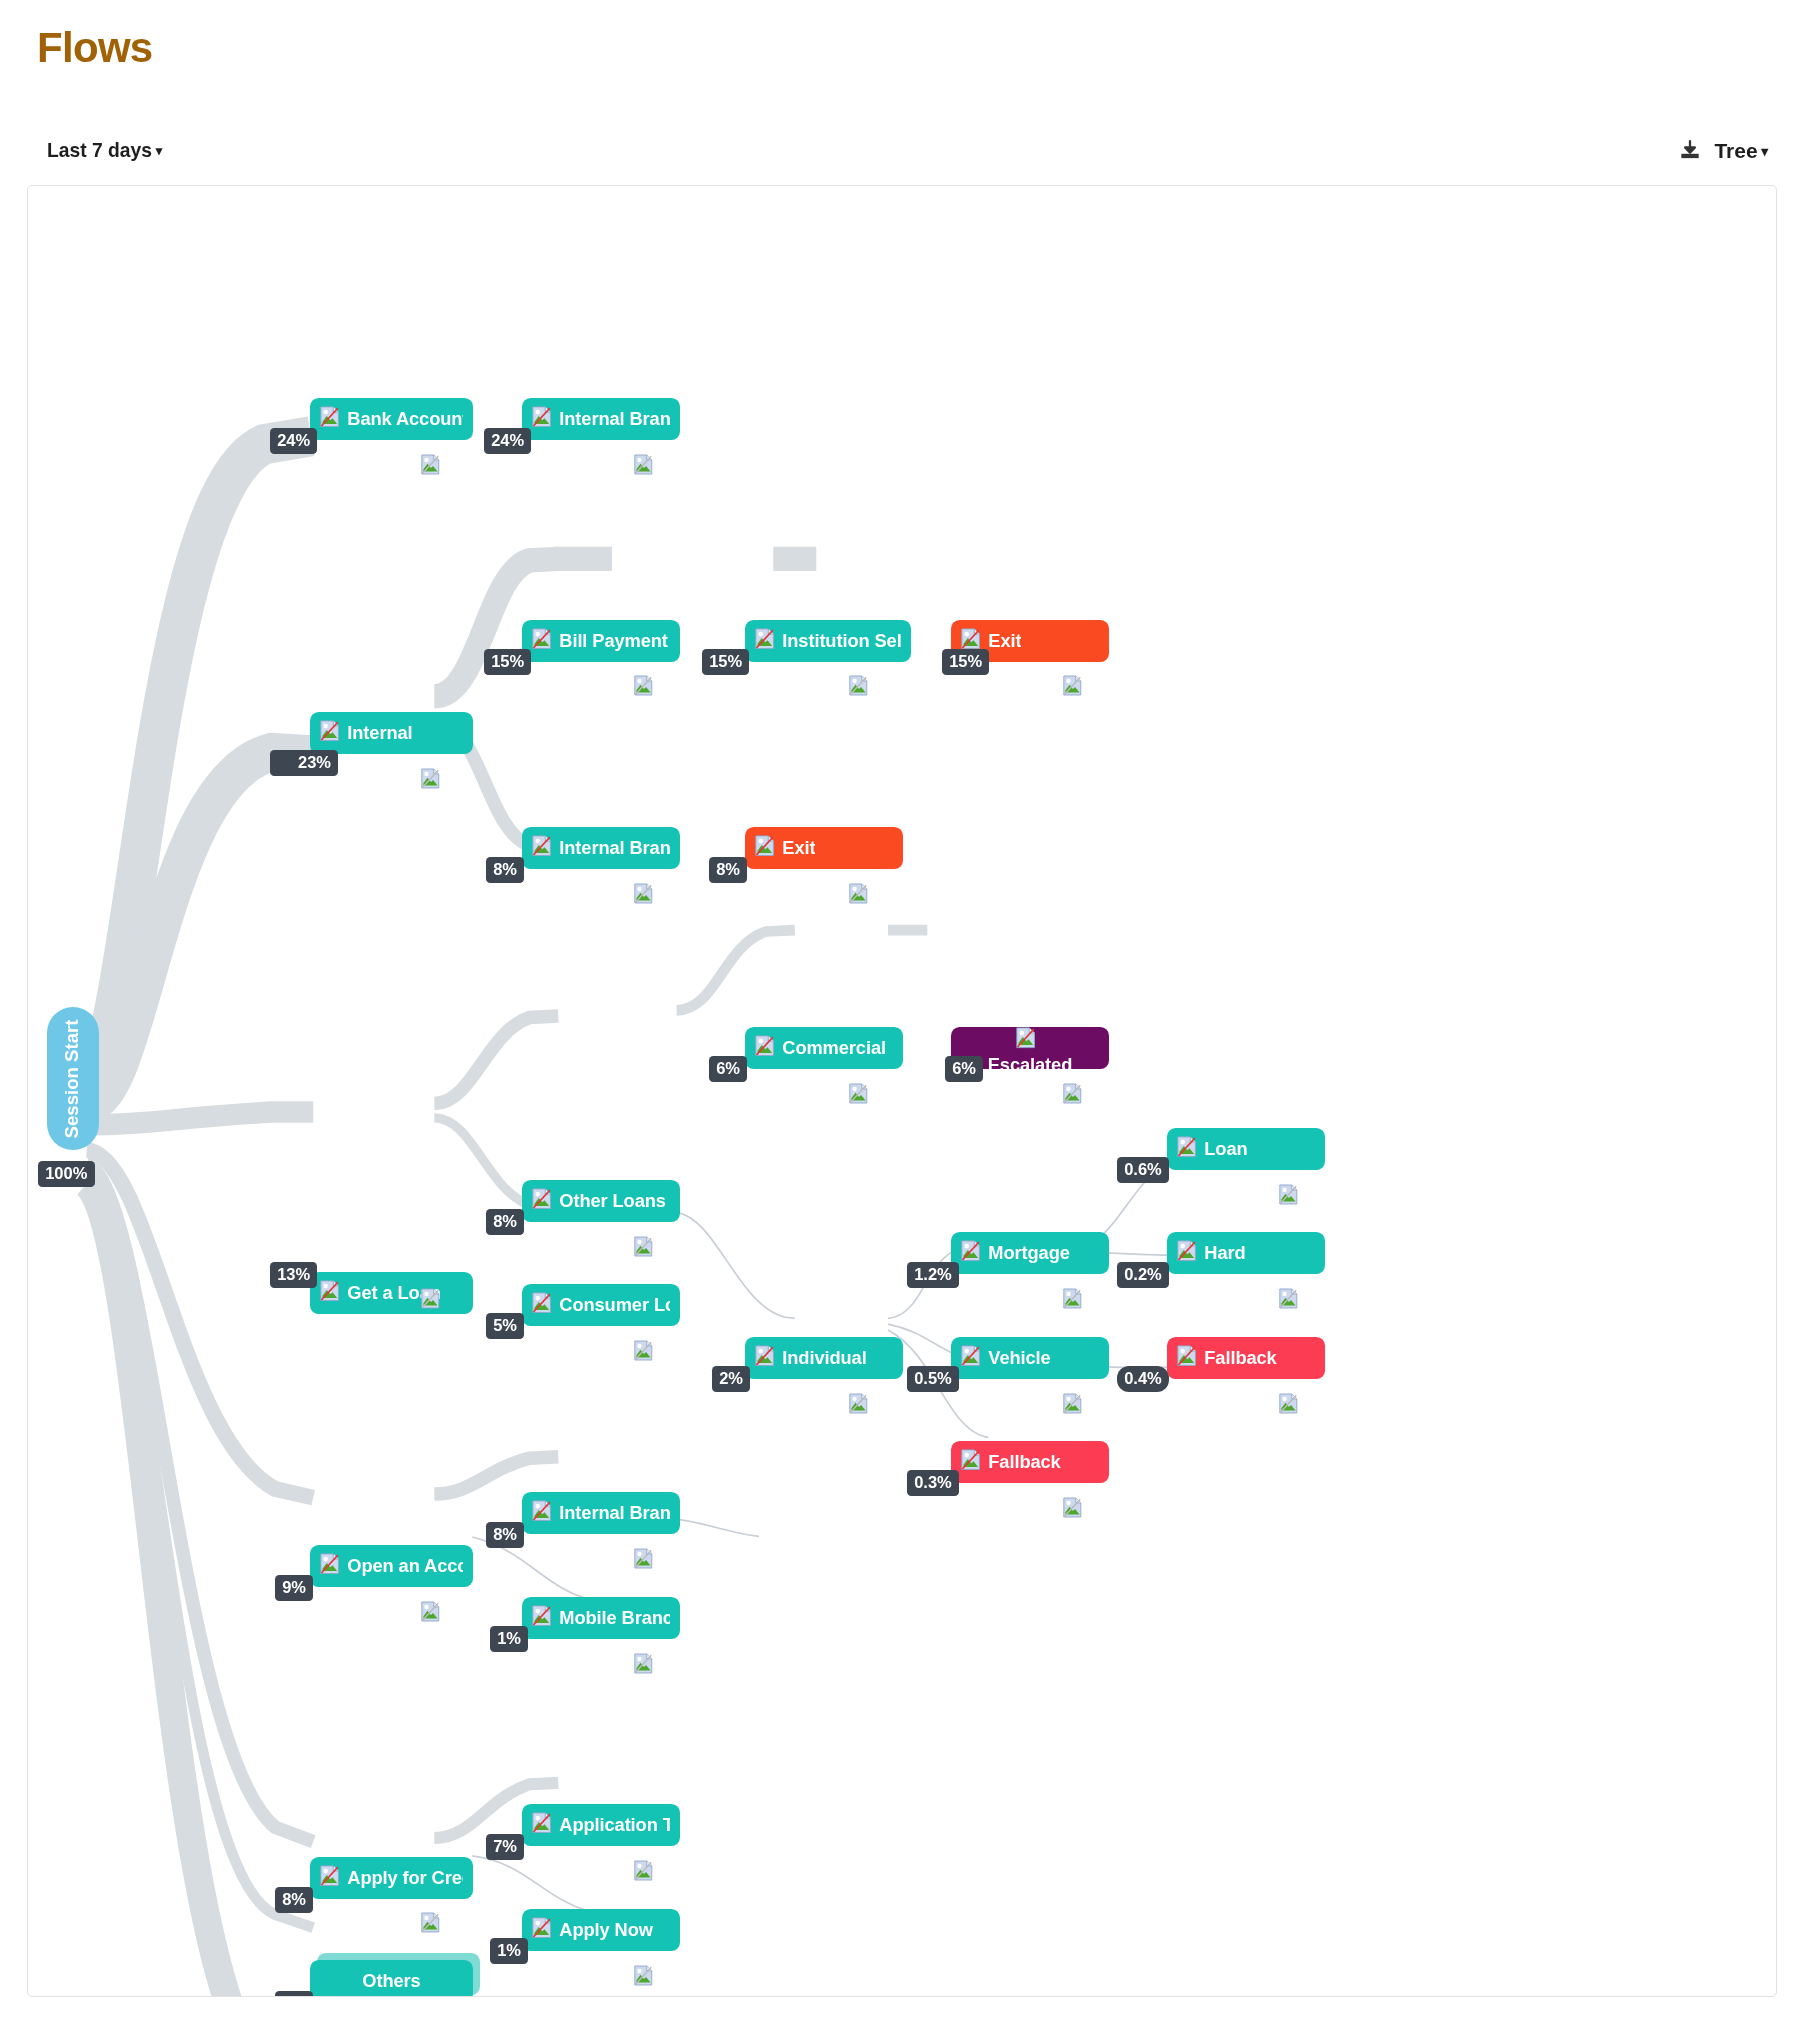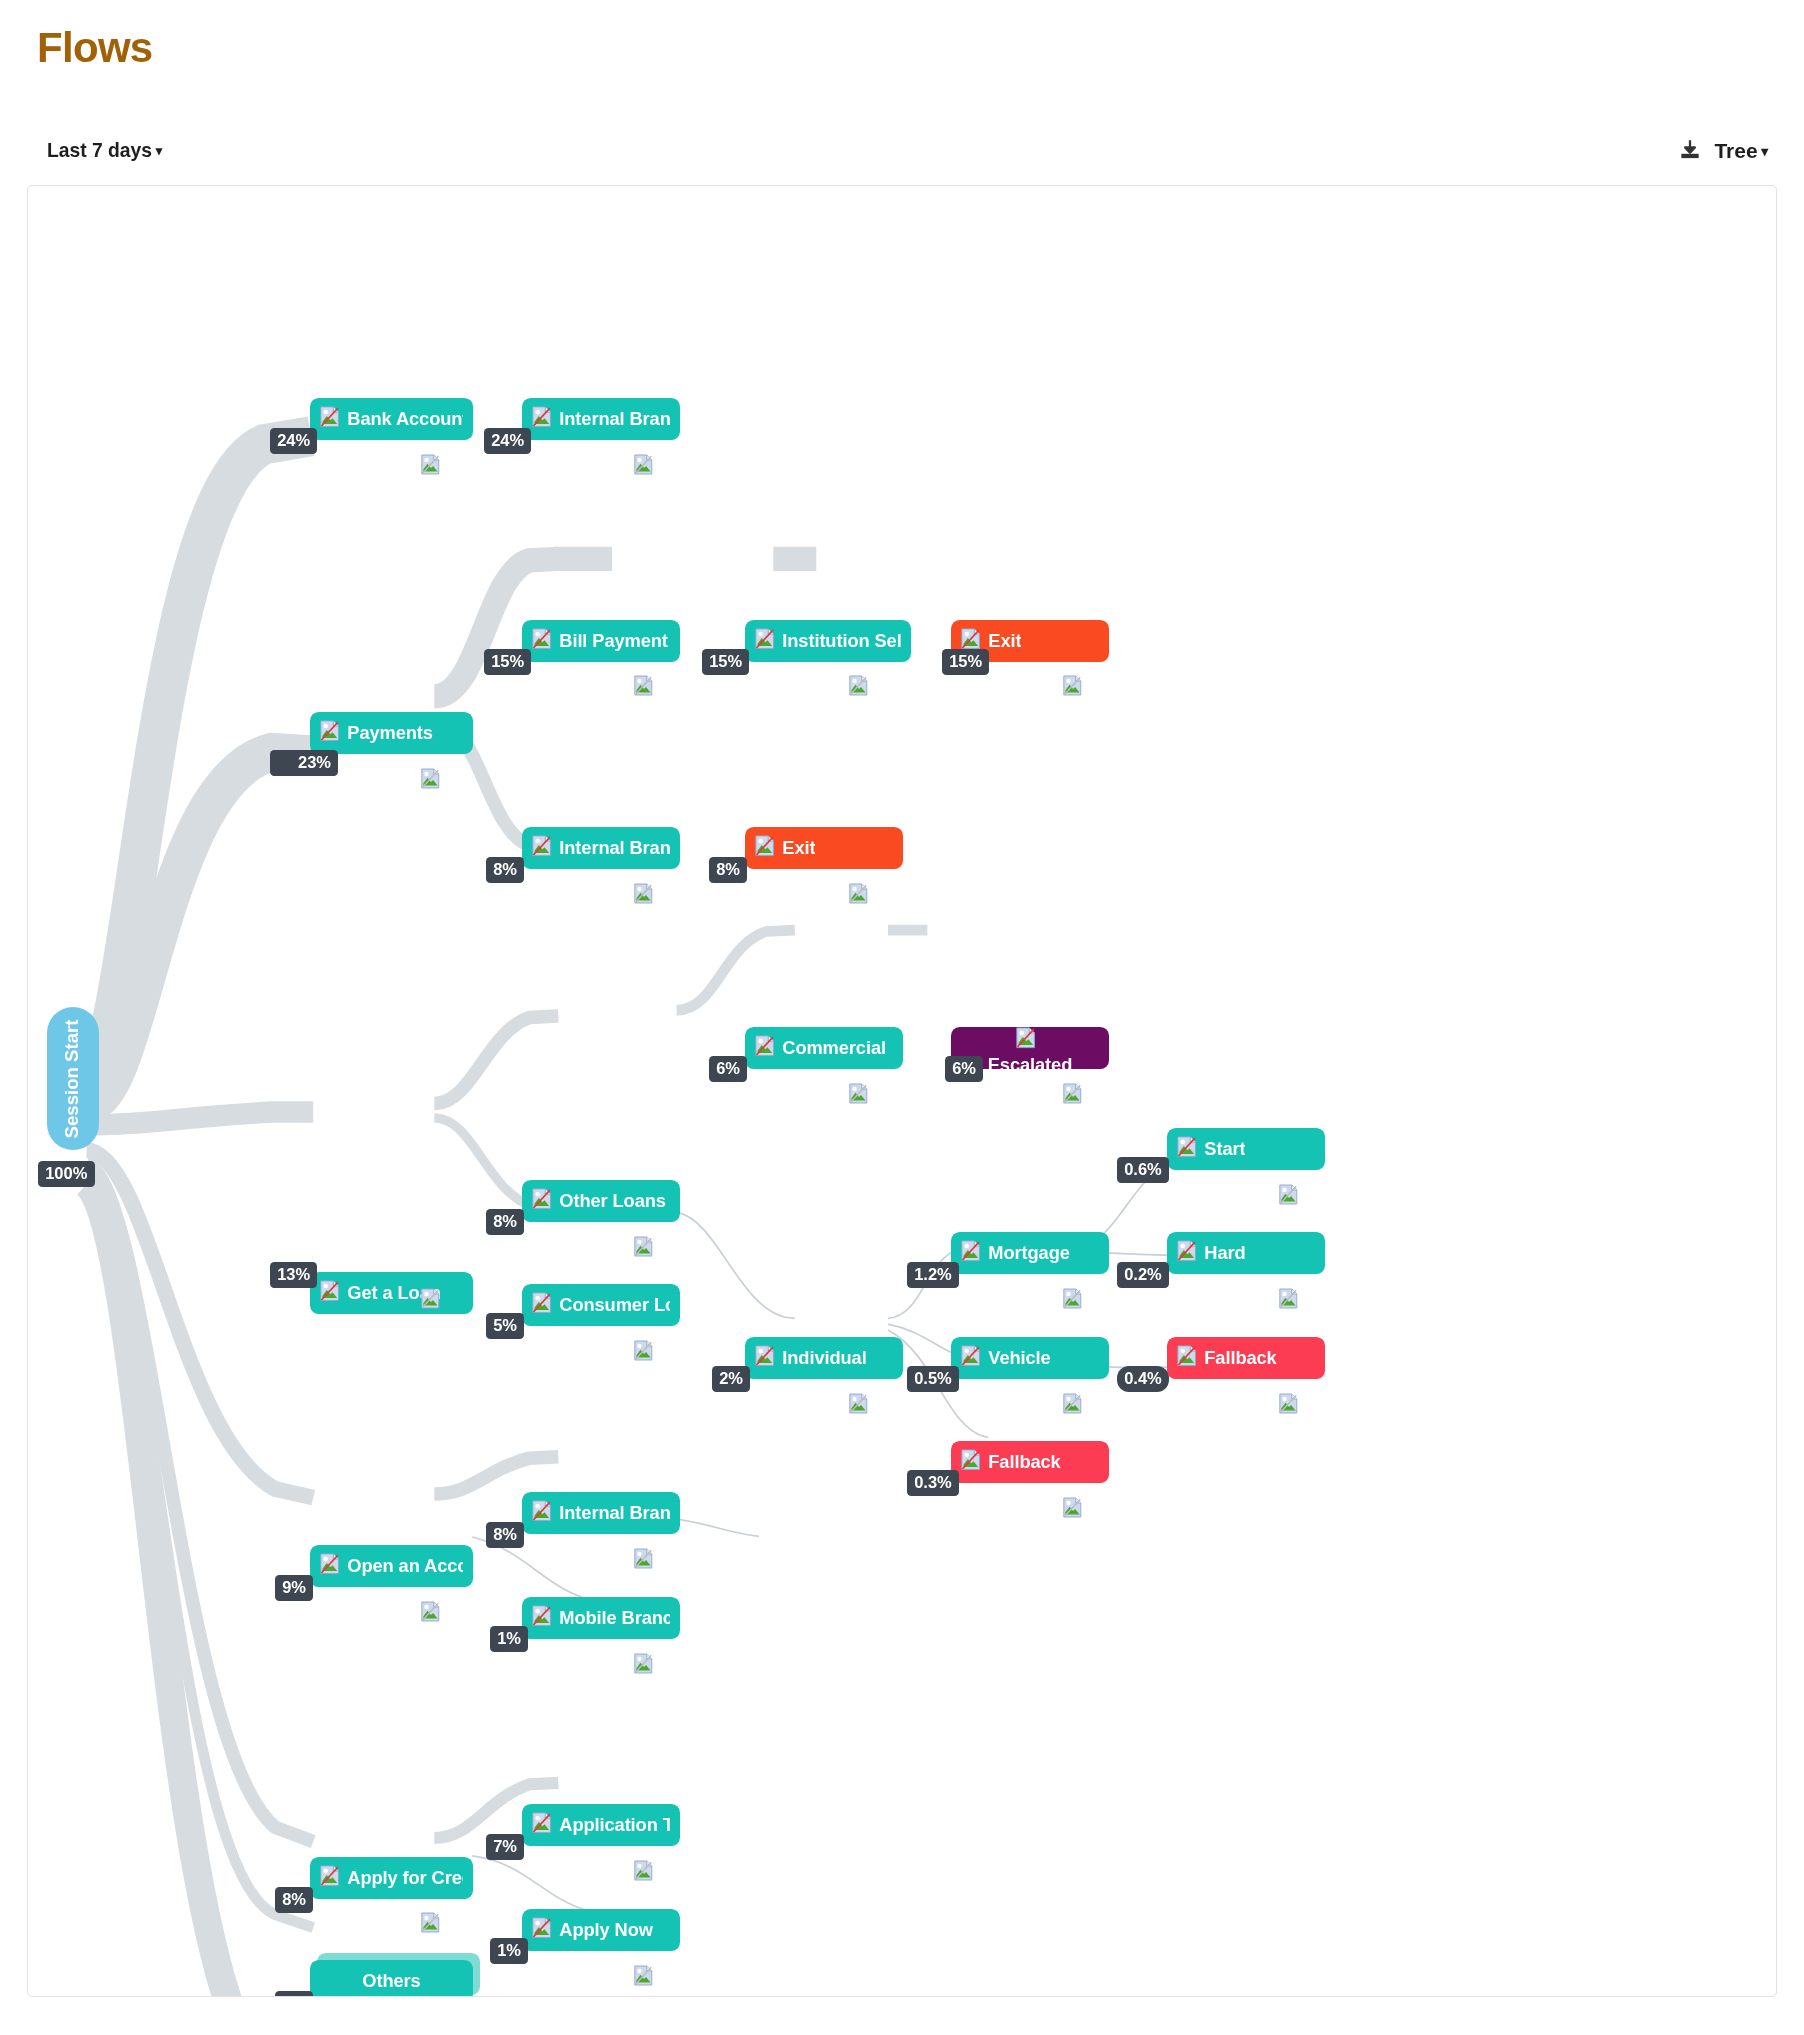--- a/index.html
+++ b/index.html
@@ -268,21 +268,21 @@
   <div class="node teal" style="left:282px; top:526px; width:163px;">
     <span class="brokenimg">
       <svg width="19.3" height="21.5" viewBox="0 0 27 30">
           <path d="M1.2 1.2h17.4l7.2 7.2v20.4H1.2z" fill="#ccd9ee" stroke="#8fa7c7" stroke-width="1.3"></path>
           <path d="M18.6 1.2v7.2h7.2" fill="#eef3fa" stroke="#8fa7c7" stroke-width="1.3"></path>
           <path d="M3.5 22 L9.5 14 L14.5 20 L17.5 17 L24 25 H3.5z" fill="#4ca72c"></path>
           <circle cx="8" cy="8.5" r="3.2" fill="#fff"></circle>
           <path d="M2 28 L25 3" stroke="#e03a3a" stroke-width="2.4"></path>
         </svg>
     </span>
-    <span class="label">Payments</span>
+    <span class="label">Internal</span>
   </div>
   <span class="node-sub-icon" style="left:393px; top:582px;">
     <svg width="18.6" height="21" viewBox="0 0 27 30">
         <path d="M1.2 1.2h17.4l7.2 7.2v20.4H1.2z" fill="#ccd9ee" stroke="#8fa7c7" stroke-width="1.3"></path>
         <path d="M18.6 1.2v7.2h7.2" fill="#eef3fa" stroke="#8fa7c7" stroke-width="1.3"></path>
         <path d="M3.5 22 L9.5 14 L14.5 20 L17.5 17 L24 25 H3.5z" fill="#4ca72c"></path>
         <circle cx="8" cy="8.5" r="3.2" fill="#fff"></circle>
         <path d="M2 28 L25 3" stroke="#bbb" stroke-width="2.2"></path>
       </svg>
   </span>
@@ -567,21 +567,21 @@
   <div class="node teal" style="left:1139px; top:942px; width:158px;">
     <span class="brokenimg">
       <svg width="19.3" height="21.5" viewBox="0 0 27 30">
           <path d="M1.2 1.2h17.4l7.2 7.2v20.4H1.2z" fill="#ccd9ee" stroke="#8fa7c7" stroke-width="1.3"></path>
           <path d="M18.6 1.2v7.2h7.2" fill="#eef3fa" stroke="#8fa7c7" stroke-width="1.3"></path>
           <path d="M3.5 22 L9.5 14 L14.5 20 L17.5 17 L24 25 H3.5z" fill="#4ca72c"></path>
           <circle cx="8" cy="8.5" r="3.2" fill="#fff"></circle>
           <path d="M2 28 L25 3" stroke="#e03a3a" stroke-width="2.4"></path>
         </svg>
     </span>
-    <span class="label">Start</span>
+    <span class="label">Loan</span>
   </div>
   <span class="node-sub-icon" style="left:1251px; top:998px;">
     <svg width="18.6" height="21" viewBox="0 0 27 30">
         <path d="M1.2 1.2h17.4l7.2 7.2v20.4H1.2z" fill="#ccd9ee" stroke="#8fa7c7" stroke-width="1.3"></path>
         <path d="M18.6 1.2v7.2h7.2" fill="#eef3fa" stroke="#8fa7c7" stroke-width="1.3"></path>
         <path d="M3.5 22 L9.5 14 L14.5 20 L17.5 17 L24 25 H3.5z" fill="#4ca72c"></path>
         <circle cx="8" cy="8.5" r="3.2" fill="#fff"></circle>
         <path d="M2 28 L25 3" stroke="#bbb" stroke-width="2.2"></path>
       </svg>
   </span>

